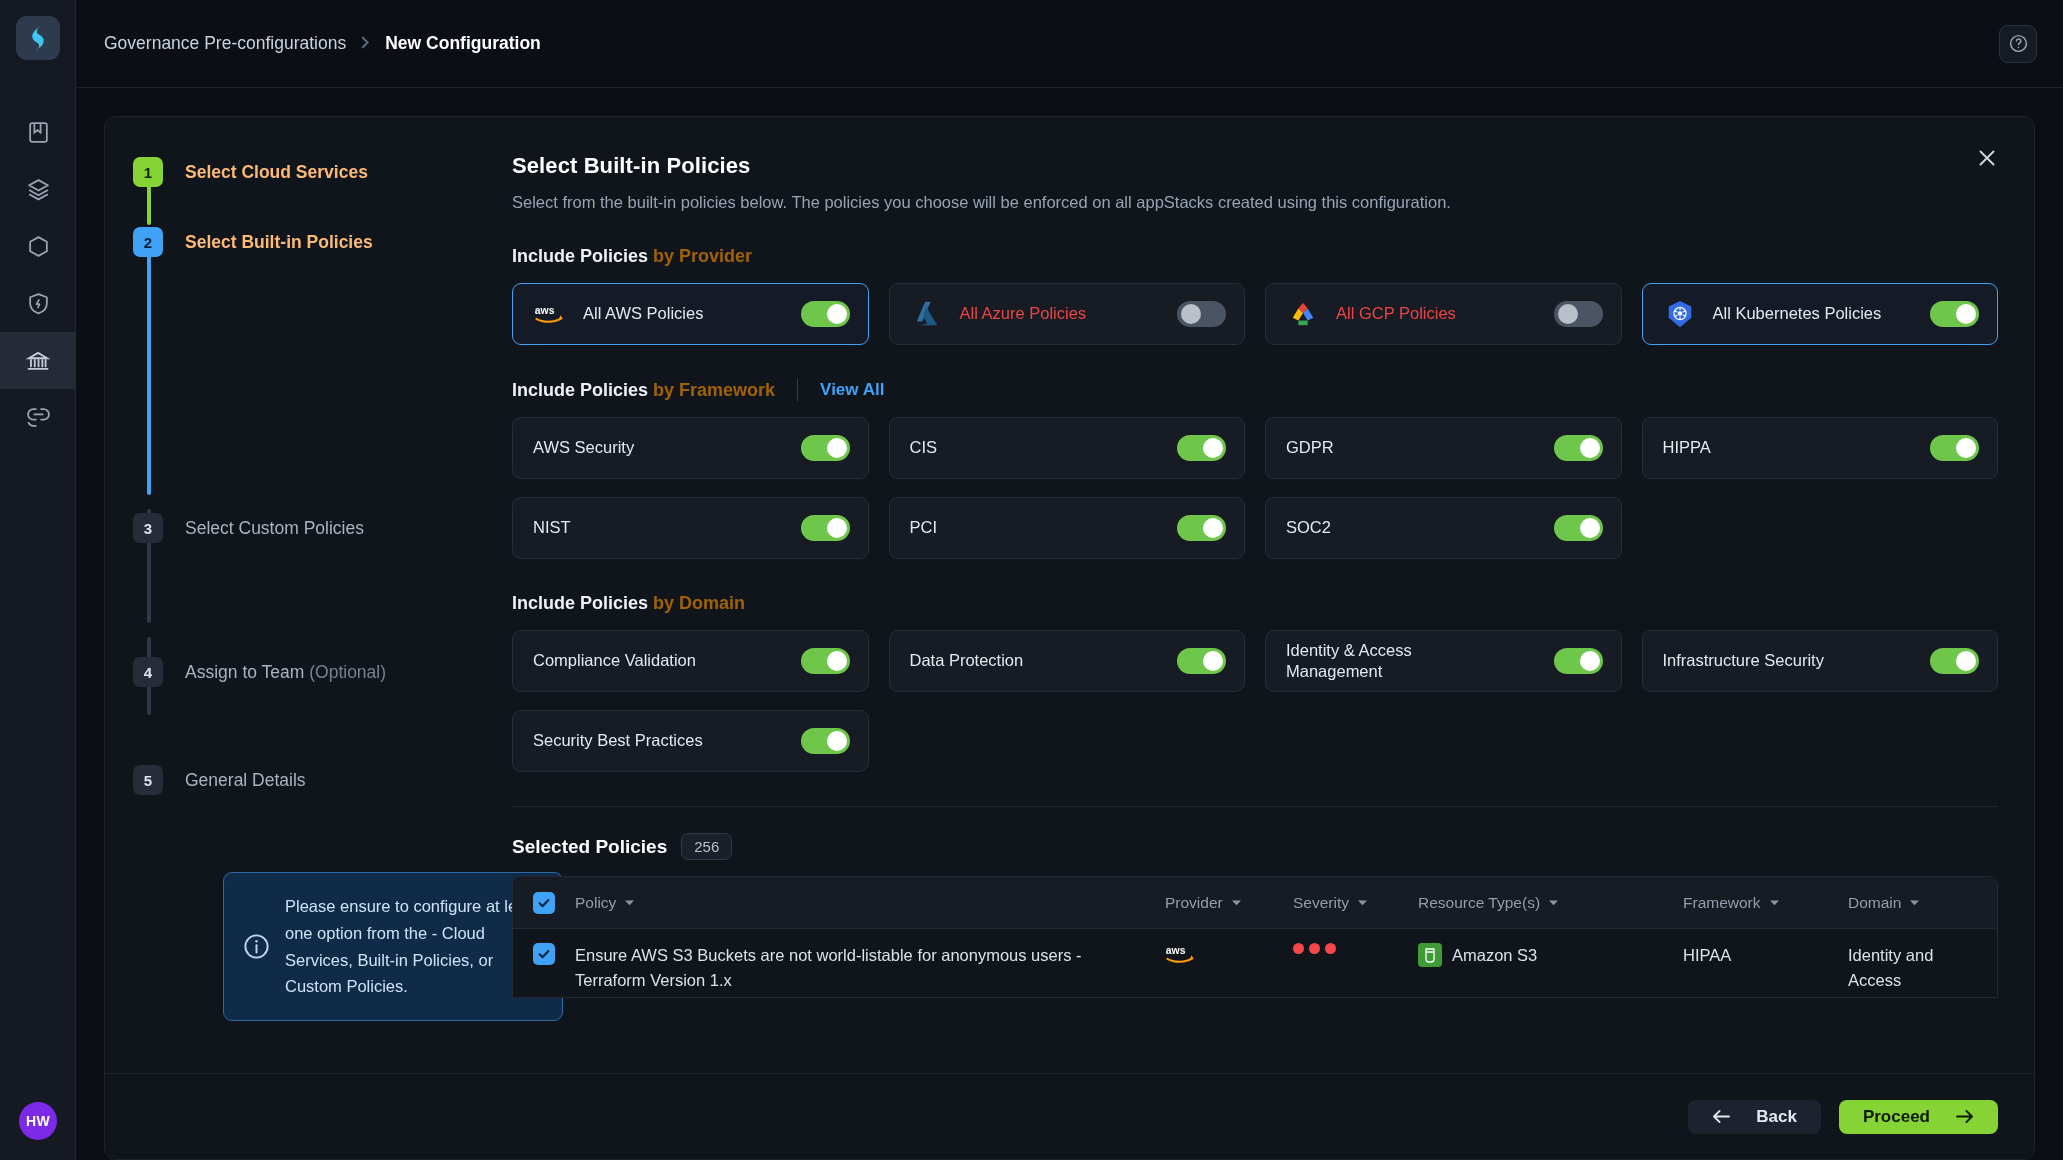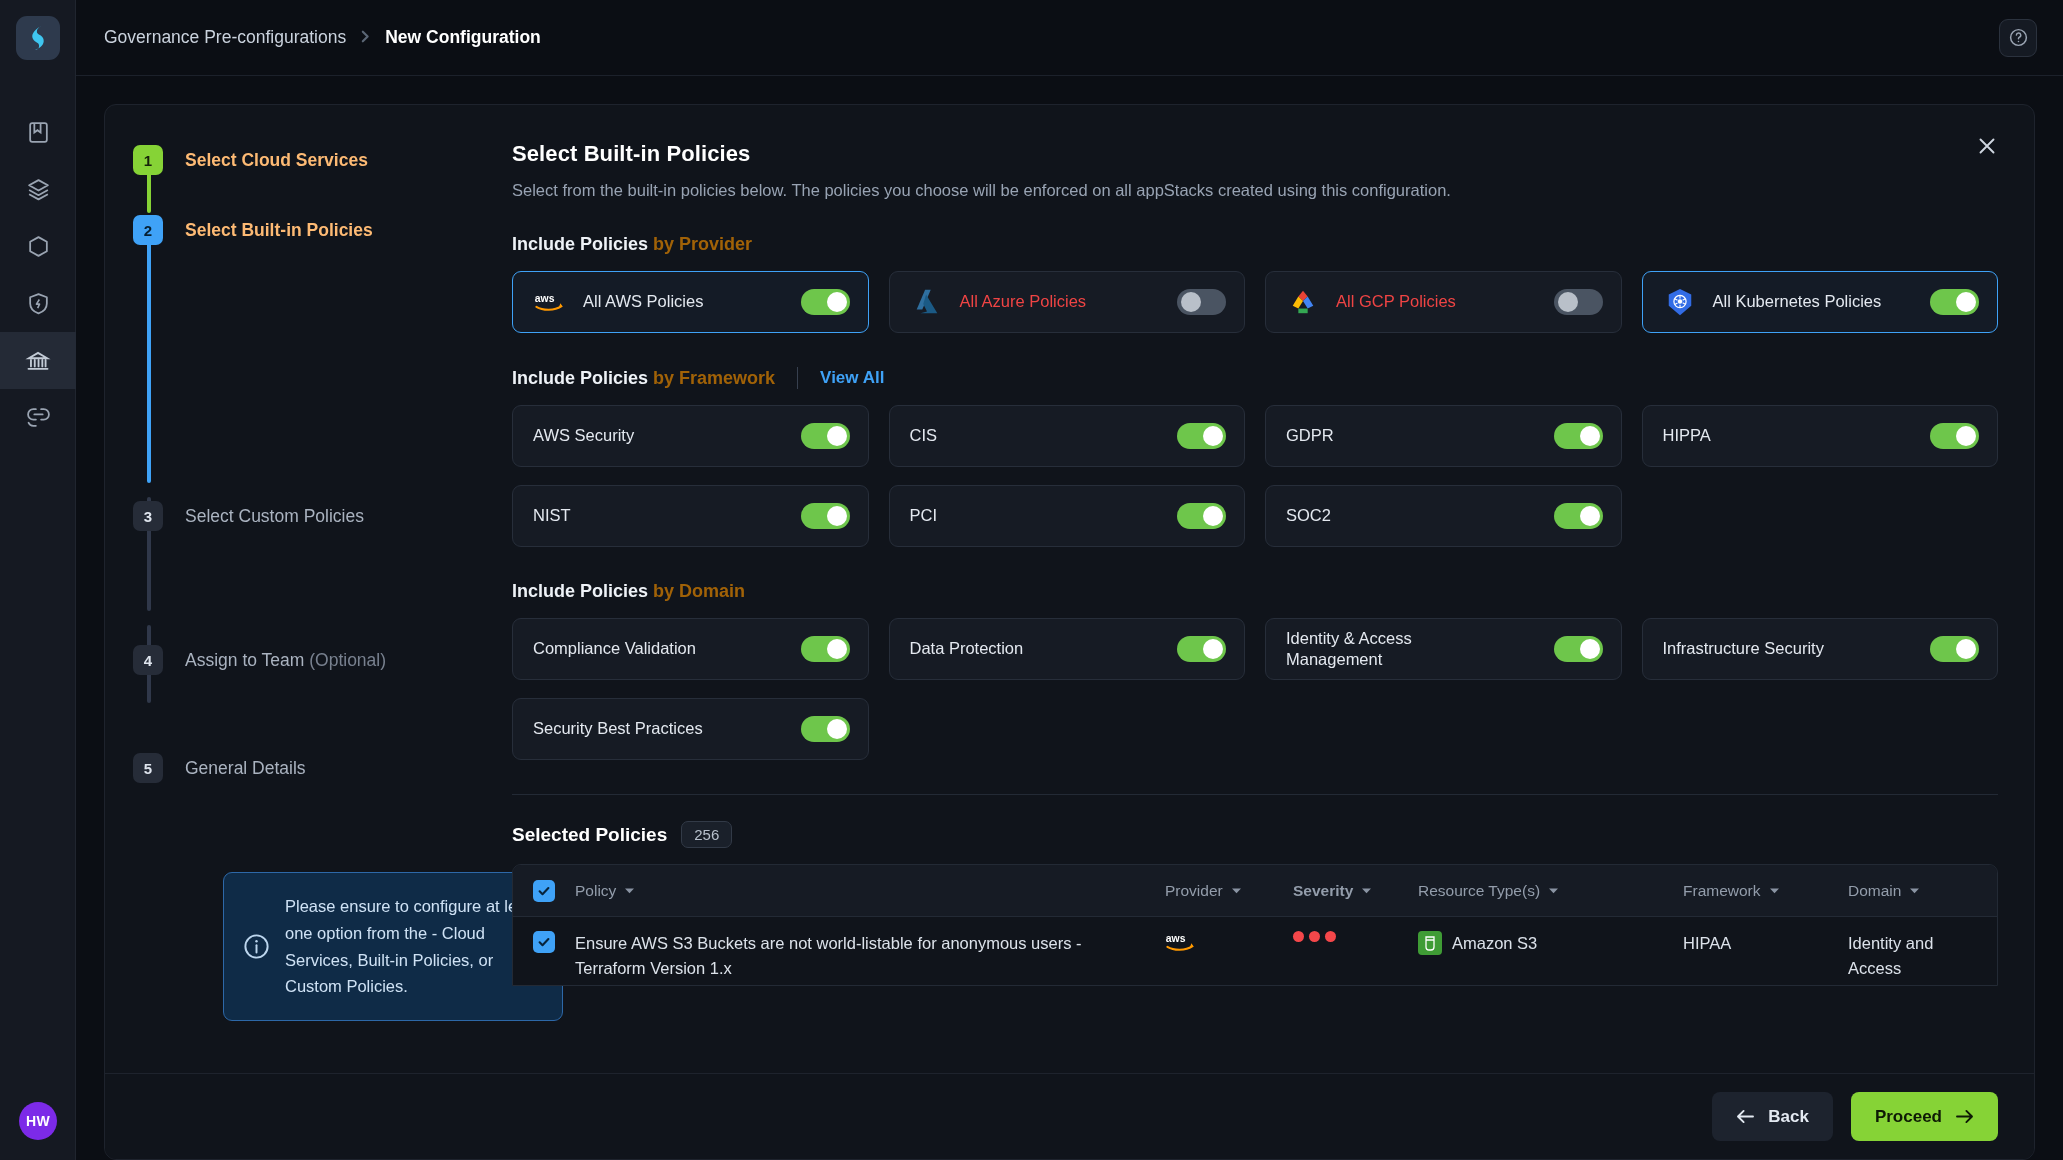--- a/index.html
+++ b/index.html
@@ -40,21 +40,21 @@
     background: #7c2ae8; color: #fff;
     font-size: 14px; font-weight: 600;
     display: flex; align-items: center; justify-content: center;
     letter-spacing: .3px;
   }
 
   
   .main { flex: 1; display: flex; flex-direction: column; min-width: 0; }
 
   .topbar {
-    height: 76px; flex-shrink: 0;
+    height: 88px; flex-shrink: 0;
     border-bottom: 1px solid #1c212b;
     display: flex; align-items: center;
     padding: 0 26px 0 28px;
     background: #0b0e14;
     text-align: right;
   }
   .crumb {
     font-size: 17.5px; color: #cbd3de;
   }
   .crumb-sep { margin: 0 13px; color: #4d5man; color: #4f5b6b; font-size: 15px; }
@@ -194,21 +194,21 @@
   .th { font-size: 15.5px; color: #939dab; display: flex; align-items: center; gap: 8px; cursor: pointer; }
   .tbody-row { height: 68px; align-items: flex-start; padding-top: 14px; }
   .cb {
     width: 22px; height: 22px; border-radius: 5px;
     background: #3fa2f7; display: flex; align-items: center; justify-content: center;
     flex-shrink: 0; cursor: pointer;
   }
   .col-check { width: 62px; display: flex; justify-content: center; flex-shrink: 0; }
   .col-policy { width: 590px; flex-shrink: 0; }
   .col-provider { width: 128px; flex-shrink: 0; }
-  .col-sev { width: 125px; flex-shrink: 0; font-weight: bold; }
+  .col-sev { width: 125px; flex-shrink: 0; }
   .col-res { width: 265px; flex-shrink: 0; }
   .col-fw { width: 165px; flex-shrink: 0; }
   .col-dom { flex: 1; min-width: 0; align-items: center; }
   .cell { font-size: 16.5px; color: #dce2ea; line-height: 1.5; }
   .dots { display: flex; gap: 5px; }
   .dot { width: 11px; height: 11px; border-radius: 50%; background: #f4474a; }
   .res-badge {
     width: 24px; height: 24px; border-radius: 4px; background: #3f9c35;
     display: inline-flex; align-items: center; justify-content: center;
     margin-right: 10px; vertical-align: middle;
@@ -217,22 +217,22 @@
 
   
   .footer {
     height: 86px; flex-shrink: 0;
     border-top: 1px solid #1e232d;
     display: flex; align-items: center; justify-content: flex-end;
     padding: 0 36px; gap: 18px;
     background: #10141b;
   }
   .btn {
-    height: 49px; border-radius: 8px; border: none;
-    display: inline-flex; align-items: center; gap: 13px;
+    height: 34px; border-radius: 8px; border: none;
+    display: inline-flex; align-items: center; gap: 25px;
     padding: 0 24px; font-size: 17px; font-weight: 700;
     cursor: pointer; font-family: inherit;
   }
   .btn-back { background: #1d232e; color: #e3e9f1; }
   .btn-proceed { background: #86d336; color: #0e1a05; }
 </style>
 </head>
 <body>
 
 <div class="app">

